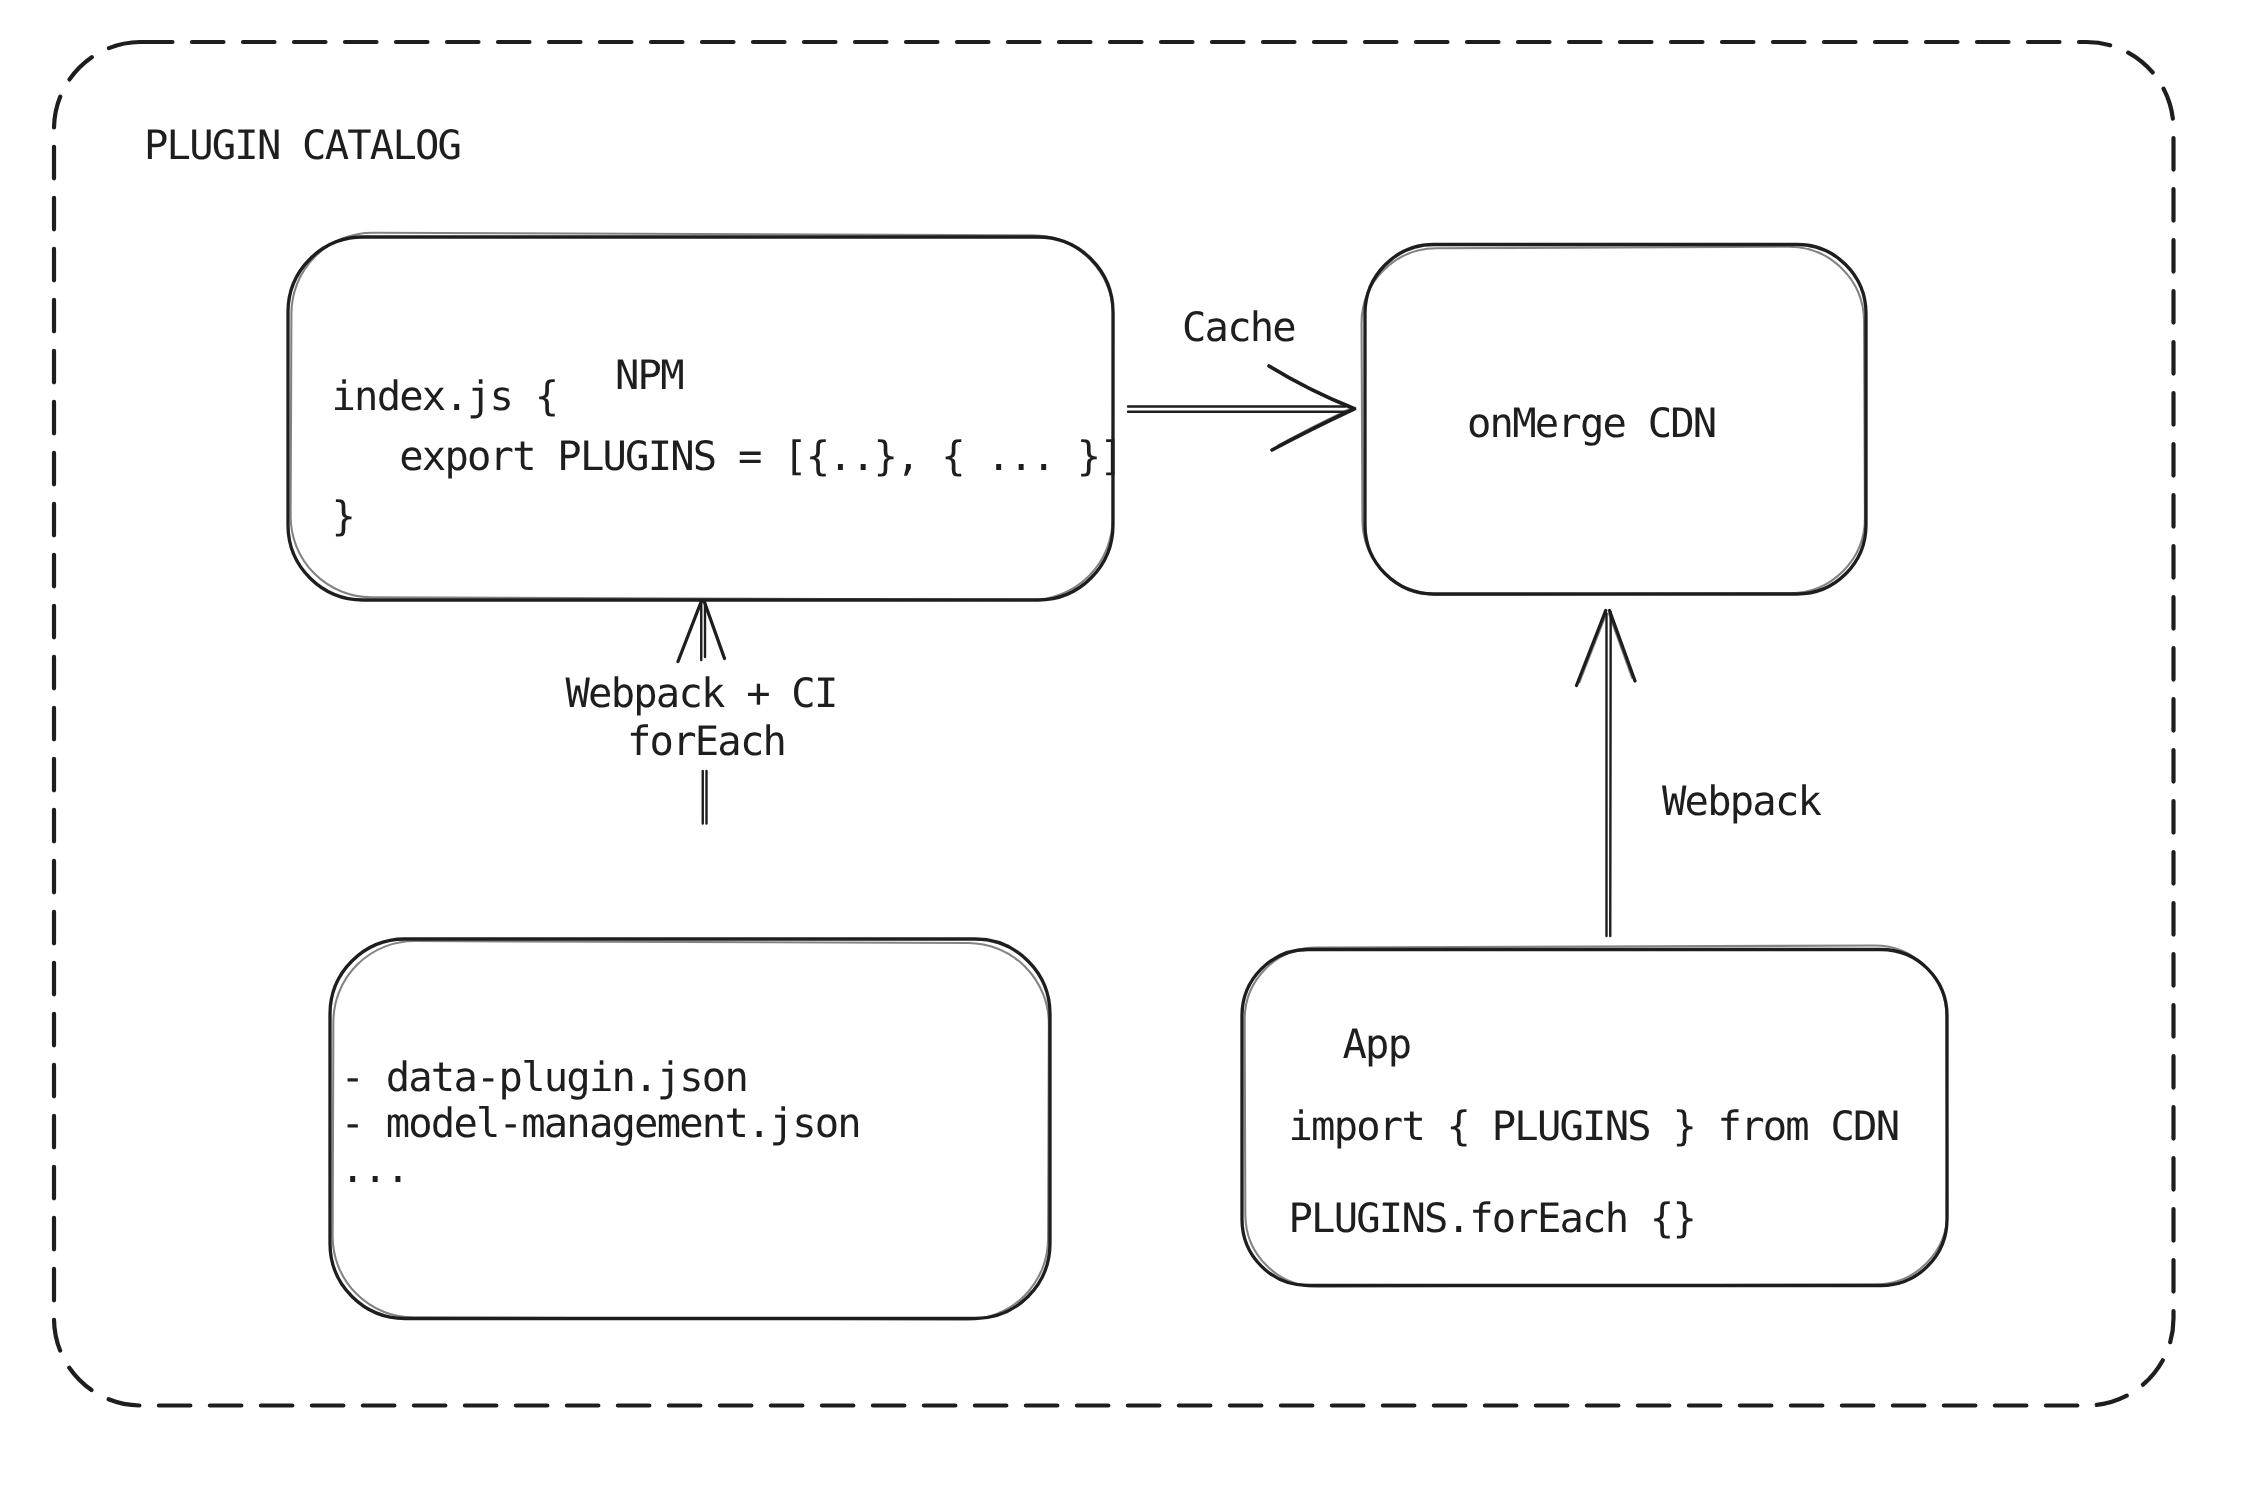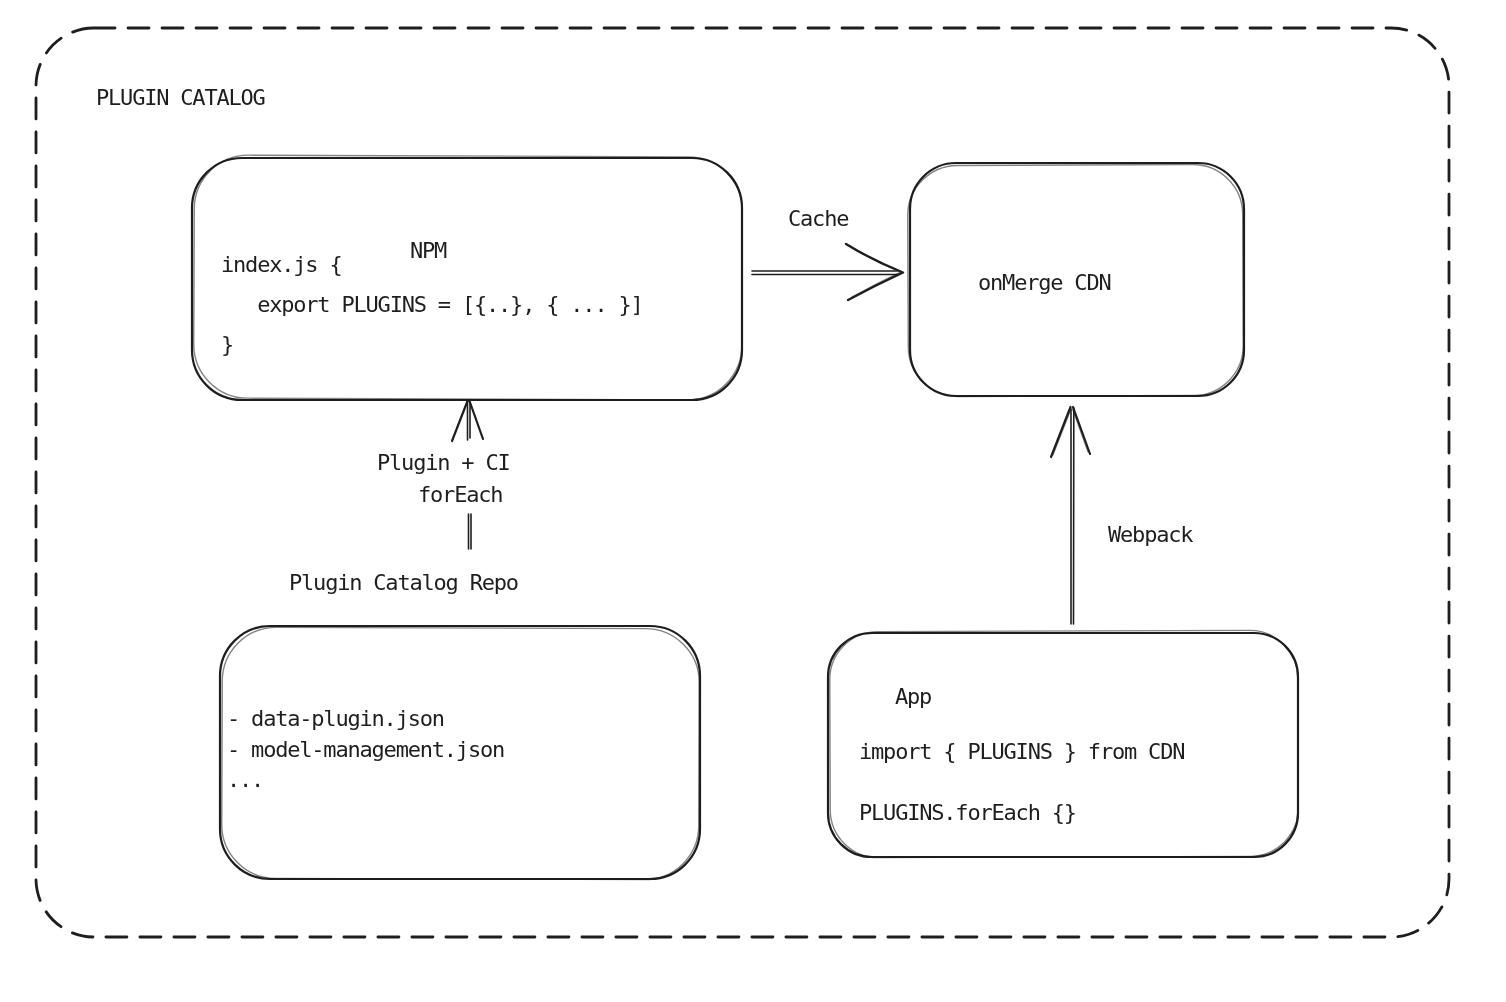--- a/index.html
+++ b/index.html
@@ -17,21 +17,21 @@
     overflow: hidden;
   }
   #shapes {
     position: absolute;
     left: 0; top: 0;
     width: 1506px;
     height: 1002px;
   }
   .txt {
     position: absolute;
-    font-size: 22px;
+    font-size: 27px;
     line-height: 33px;
     letter-spacing: -1.2px;
     white-space: pre;
     color: #1e1e1e;
   }
   .code { line-height: 40px; }
   .code-tight { line-height: 30.5px; }
   .sketch { stroke: #1e1e1e; fill: none; stroke-linecap: round; stroke-linejoin: round; }
   .over { opacity: 0.55; }
 </style>
@@ -87,24 +87,23 @@
 
   <div class="txt" style="left:410px; top:194px;margin-top:40px;">NPM</div>
   <div class="txt code" style="left:221px; top:245px;">index.js {
    export PLUGINS = [{..}, { ... }]
 }</div>
 
   <div class="txt" style="left:788px; top:202px;">Cache</div>
 
   <div class="txt" style="left:978px; top:266px;">onMerge CDN</div>
 
-  <div class="txt" style="left:377px; top:446px;">Plugin + CI</div>
+  <div class="txt" style="left:377px; top:446px;">Webpack + CI</div>
   <div class="txt" style="left:418px; top:478px;">forEach</div>
 
-  <div class="txt" style="left:289px; top:566px;">Plugin Catalog Repo</div>
   <div class="txt code-tight" style="left:227px; top:704px;">- data-plugin.json
 - model-management.json
 ...</div>
 
   <div class="txt" style="left:1108px; top:518px;">Webpack</div>
 
   <div class="txt" style="left:895px; top:680px;">App</div>
   <div class="txt code-tight" style="left:859px; top:737px;">import { PLUGINS } from CDN
 
 PLUGINS.forEach {}</div>

